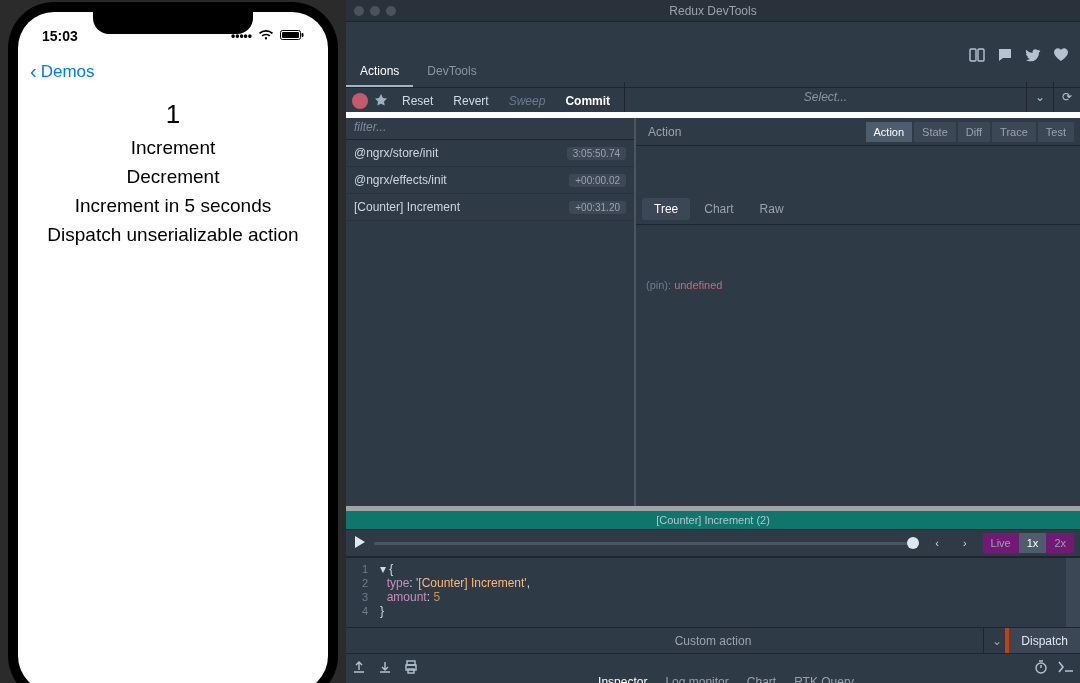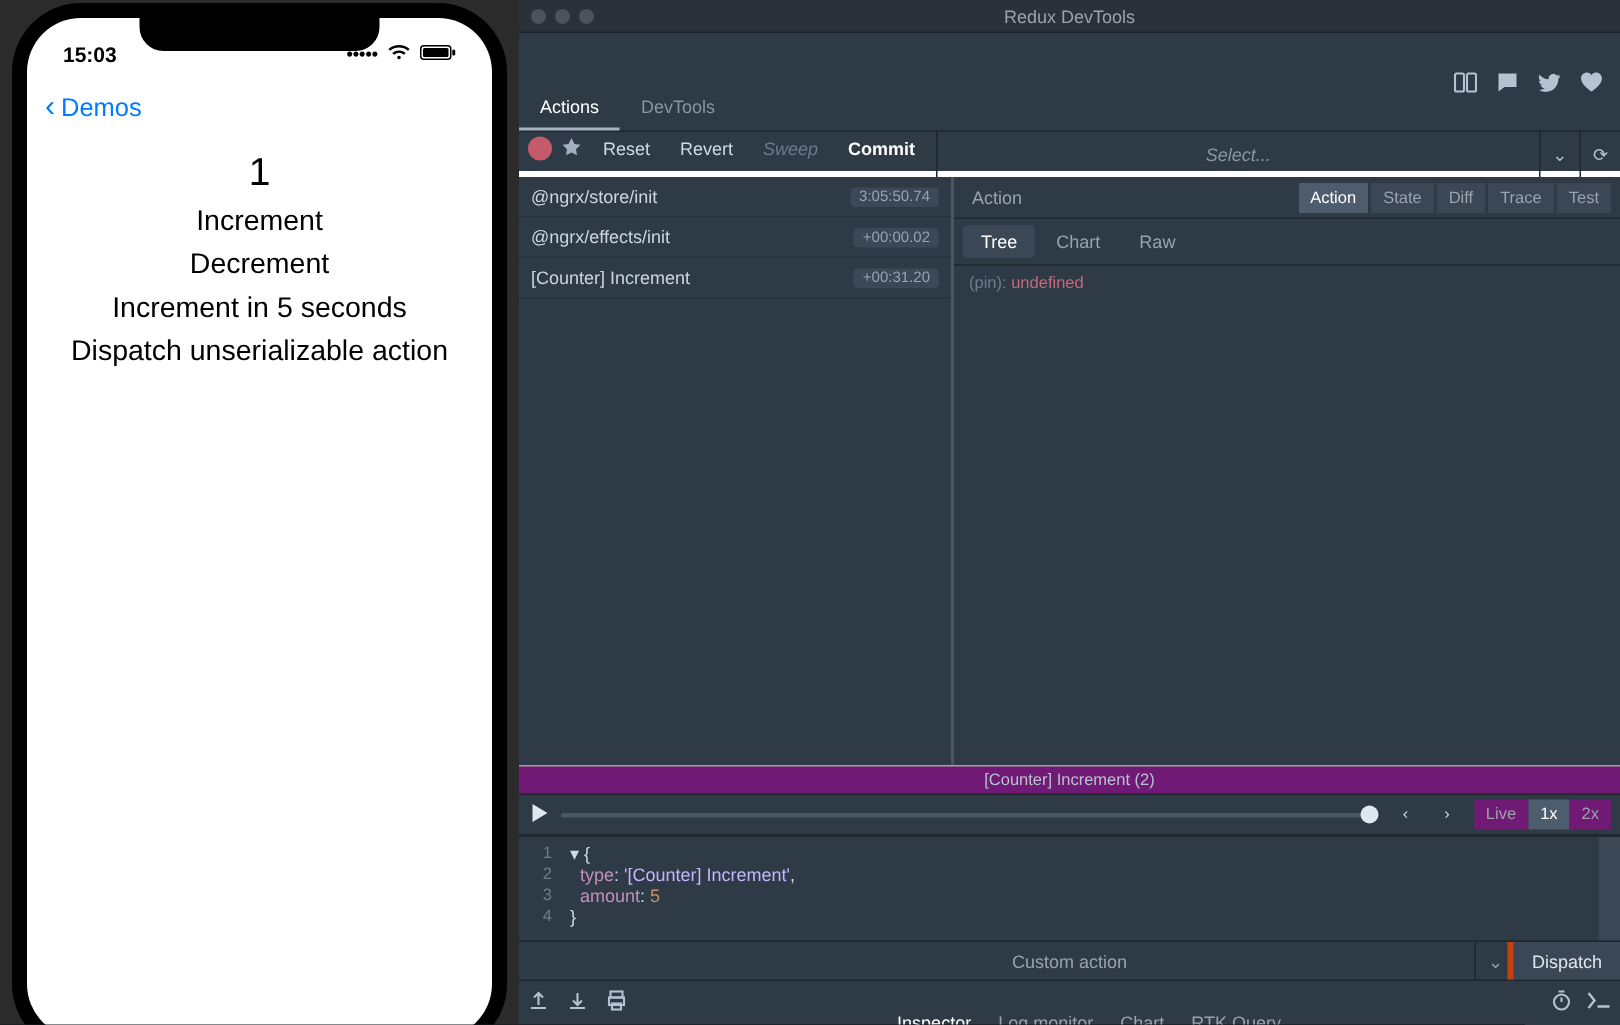--- a/index.html
+++ b/index.html
@@ -25,66 +25,66 @@
   .mac-title { height:22px; background:#2b313b; display:flex; align-items:center; justify-content:center; position:relative; color:#9aa3ad; border-bottom:1px solid #1f252d; }
   .mac-title .dots { position:absolute; left:8px; display:flex; gap:6px; }
   .mac-title .dot { width:10px; height:10px; border-radius:50%; background:#4a525d; }
   .tabs { display:flex; align-items:center; justify-content:space-between; border-bottom:1px solid #1f252d; background:#2f3a47; }
   .tabs-left { display:flex; }
   .tabs-left .tab { padding:7px 14px; color:#8a95a1; cursor:pointer;margin-top:35px; }
   .tabs-left .tab.active { color:#fff; border-bottom:2px solid #a5b3c2; }
   .tabs-right { display:flex; gap:10px; padding-right:10px; }
   .tabs-right .ico { width:18px; height:18px; display:flex; align-items:center; justify-content:center; color:#b6c2cf; }
 
-  .toolbar { display:flex; align-items:flex-start; border-bottom:4px solid #ffffff; background:#2f3a47; height:30px; }
+  .toolbar { display:flex; align-items:flex-end; border-bottom:6px solid #ffffff; background:#2f3a47; height:30px; }
   .toolbar .tb-left { display:flex; align-items:center; gap:4px; padding:0 6px; }
   .record { width:16px; height:16px; border-radius:50%; background:#c45a6a; }
   .pin { width:18px; height:18px; color:#a0b0bf; display:flex; align-items:center; justify-content:center; }
   .tbtn { padding:4px 8px; color:#cfdbe6; background:transparent; border:none; cursor:pointer; font-size:12px; }
   .tbtn.sweep { color:#6c7a89; font-style:italic; }
   .tbtn.commit { color:#fff; font-weight:600; }
   .select { flex:1; text-align:center; color:#8a95a1; font-style:italic; padding:4px 8px; border-left:1px solid #1f252d; height:30px; display:flex; align-items:center; justify-content:center; gap:6px; }
   .select-caret { border-left:1px solid #1f252d; padding:0 8px; height:30px; display:flex; align-items:center; }
   .sync { border-left:1px solid #1f252d; padding:0 8px; height:30px; display:flex; align-items:center; }
 
   .mid { flex:1; display:flex; min-height:0; }
   .actions-pane { width:290px; display:flex; flex-direction:column; border-right:2px solid #4a5663; }
   .filter { height:22px; background:#313b48; padding:2px 8px; color:#7c8a98; font-style:italic; border-bottom:1px solid #1f252d; }
   .act-row { display:flex; justify-content:space-between; align-items:center; padding:6px 8px; border-bottom:1px solid #28313c; color:#cdd6df; }
   .act-row .ts { background:#3d4856; border-radius:3px; padding:1px 6px; font-size:10px; color:#9aa3ad; }
   .actions-pane .spacer { flex:1; }
 
-  .detail-pane { flex:1; display:flex; flex-direction:column; }
+  .detail-pane { flex:1; display:flex; flex-direction:column;gap:48px; }
   .detail-header { display:flex; align-items:center; justify-content:space-between; border-bottom:1px solid #1f252d; padding:0 6px; height:28px; }
   .detail-header .title { color:#9aa3ad; padding-left:6px; }
   .seg { display:flex; gap:2px; }
   .seg button { background:#3b4755; border:none; color:#9aa3ad; padding:4px 8px; cursor:pointer; font-size:11px; }
   .seg button.active { background:#4e5d6e; color:#fff; }
   .sub-tabs { display:flex; gap:2px; border-bottom:1px solid #1f252d; padding:4px 6px; }
   .sub-tabs button { background:transparent; border:none; color:#9aa3ad; padding:4px 12px; cursor:pointer; font-size:12px; }
   .sub-tabs button.active { background:#3b4755; color:#fff; border-radius:3px; }
   .tree-body { flex:1; padding:6px 10px; color:#9aa3ad; font-size:11px; }
   .tree-body .pin-label { color:#6f7d8b; }
   .tree-body .val { color:#c46a7a; }
 
-  .playbar-label { text-align:center; color:#b6c2cf; font-size:11px; padding:3px 0; border-top:1px solid #a3a3a3; background:#701a75; }
+  .playbar-label { text-align:center; color:#b6c2cf; font-size:11px; padding:3px 0; border-top:5px solid #a3a3a3; background:#0f766e; }
   .playbar { display:flex; align-items:center; height:28px; border-top:1px solid #1f252d; border-bottom:1px solid #1f252d; padding:0 6px; gap:8px; }
   .play { color:#dfe7ef; }
   .track { flex:1; height:3px; background:#4a5663; border-radius:2px; position:relative; }
   .track .knob { position:absolute; right:0; top:50%; transform:translate(0,-50%); width:12px; height:12px; background:#dfe7ef; border-radius:50%; }
   .speed { display:flex; gap:0; }
   .speed button, .navbtn { background:#701a75; border:none; color:#9aa3ad; padding:4px 8px; cursor:pointer; font-size:11px; }
   .speed button.active { background:#4e5d6e; color:#fff; }
   .navbtn { background:transparent; color:#cfdbe6; }
 
   .editor { background:#2f3a47; border-top:1px solid #1f252d; display:flex; position:relative; height:70px; }
   .gutter { width:28px; text-align:right; padding:4px 6px; color:#6f7d8b; font-family:monospace; font-size:11px; line-height:14px; }
   .code { padding:4px 6px; font-family:monospace; font-size:12px; line-height:14px; color:#cfdbe6; }
   .code .k { color:#c38fbb; }
-  .code .s { color:#c4b5fd; }
+  .code .s { color:#fdba74; }
   .code .n { color:#c79060; }
   .editor .scrollbar { position:absolute; right:0; top:0; bottom:0; width:14px; background:#3b4755; }
 
   .custom-row { height:26px; display:flex; align-items:center; justify-content:center; color:#9aa3ad; border-top:1px solid #1f252d; position:relative; }
   .custom-row .drop { position:absolute; right:70px; padding:0 8px; border-left:1px solid #1f252d; height:100%; display:flex; align-items:center; }
   .custom-row .dispatch { position:absolute; right:0; height:100%; padding:0 12px; border-left:4px solid #c2410c; background:#3b4755; color:#dfe7ef; display:flex; align-items:center; cursor:pointer; }
 
   .bottombar { height:30px; display:flex; align-items:center; justify-content:space-between; border-top:1px solid #1f252d; padding:0 6px; }
   .bottombar .bl { display:flex; gap:12px; }
   .bottombar .mid-tabs { display:flex; gap:18px; }
@@ -194,20 +194,21 @@
       <div class="select-caret">
           <span>⌄</span>
         </div>
       <div class="sync">
           <span>⟳</span>
         </div>
     </div>
 
     <div class="mid">
       <div class="actions-pane">
+        <div class="filter">filter...</div>
         <div class="act-row">
           <span>@ngrx/store/init</span>
           <span class="ts">3:05:50.74</span>
         </div>
         <div class="act-row">
           <span>@ngrx/effects/init</span>
           <span class="ts">+00:00.02</span>
         </div>
         <div class="act-row">
           <span>[Counter] Increment</span>

